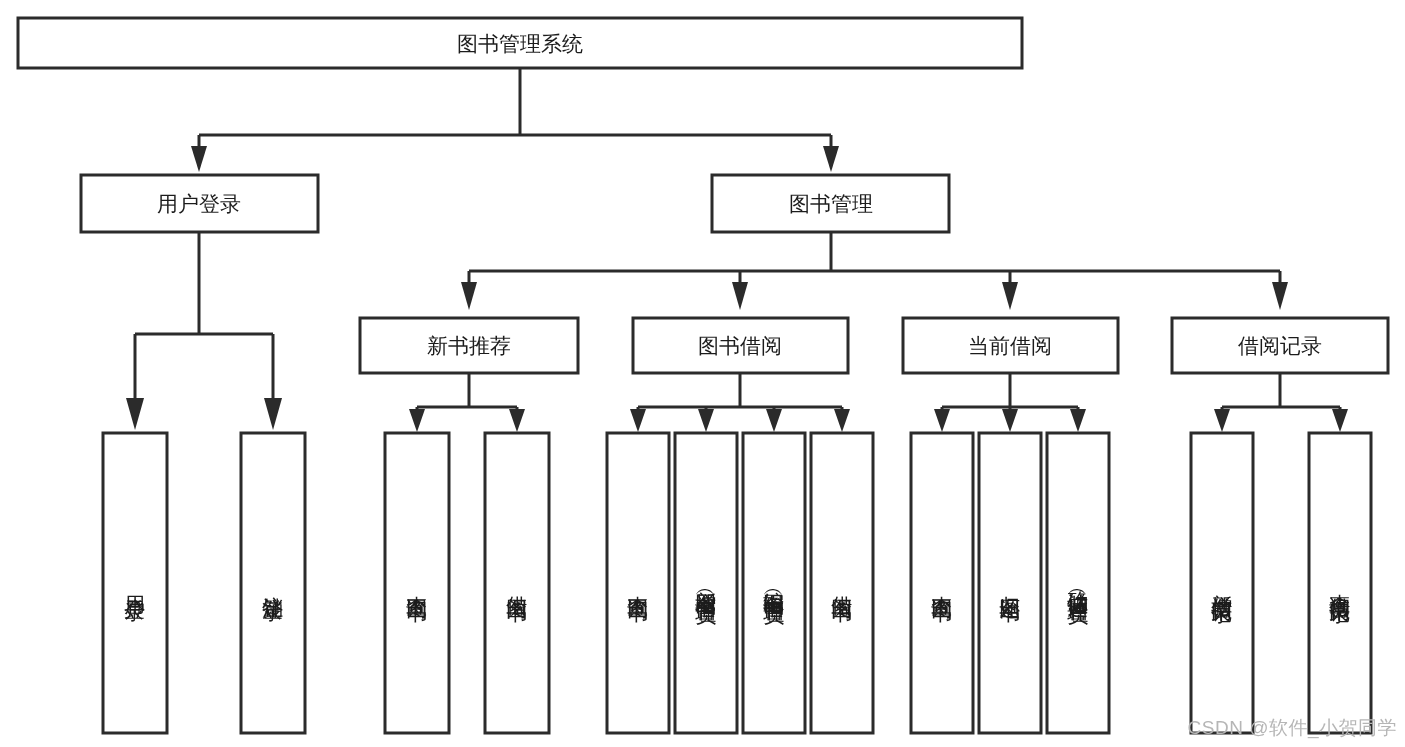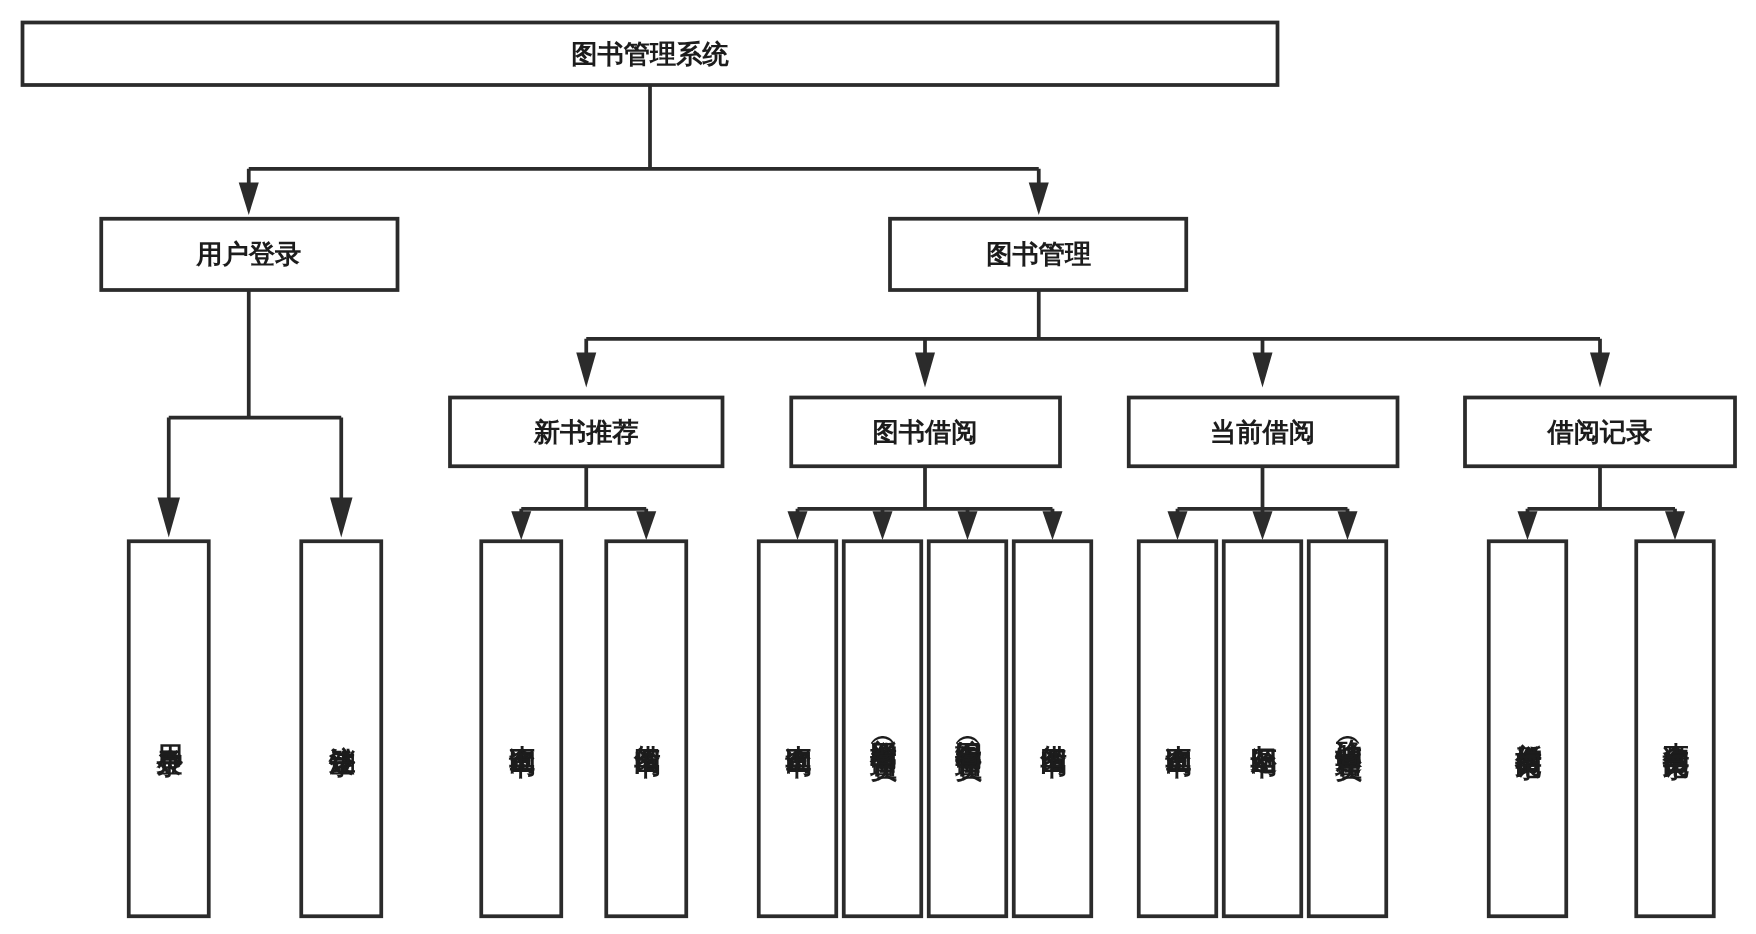--- a/index.html
+++ b/index.html
@@ -11,21 +11,20 @@
     width: 1405px;
     height: 747px;
     font-family: "Liberation Sans", "DejaVu Sans", sans-serif;
     overflow: hidden;
     position: relative;
   }
   #diagram-root {
     position: relative;
     width: 1405px;
     height: 747px;
-    font-weight: bold;
   }
   svg#tree-svg {
     position: absolute;
     left: 0;
     top: 0;
     width: 1405px;
     height: 747px;
   }
   .node-box {
     fill: #ffffff;
@@ -256,14 +255,15 @@
   <div class="vert-label" style="left:911px; top:433px; width:62px; height:300px;">查询图书</div>
 
   <div class="vert-label" style="left:979px; top:433px; width:62px; height:300px;">归还图书</div>
 
   <div class="vert-label" style="left:1047px; top:433px; width:62px; height:300px;">确认归还（管理员）</div>
 
   <div class="vert-label" style="left:1191px; top:433px; width:62px; height:300px;">新增借阅记录</div>
 
   <div class="vert-label" style="left:1309px; top:433px; width:62px; height:300px;">查询借阅记录</div>
 
+  <div class="watermark">CSDN @软件_小贺同学</div>
 
 </div>
 
 </body></html>

